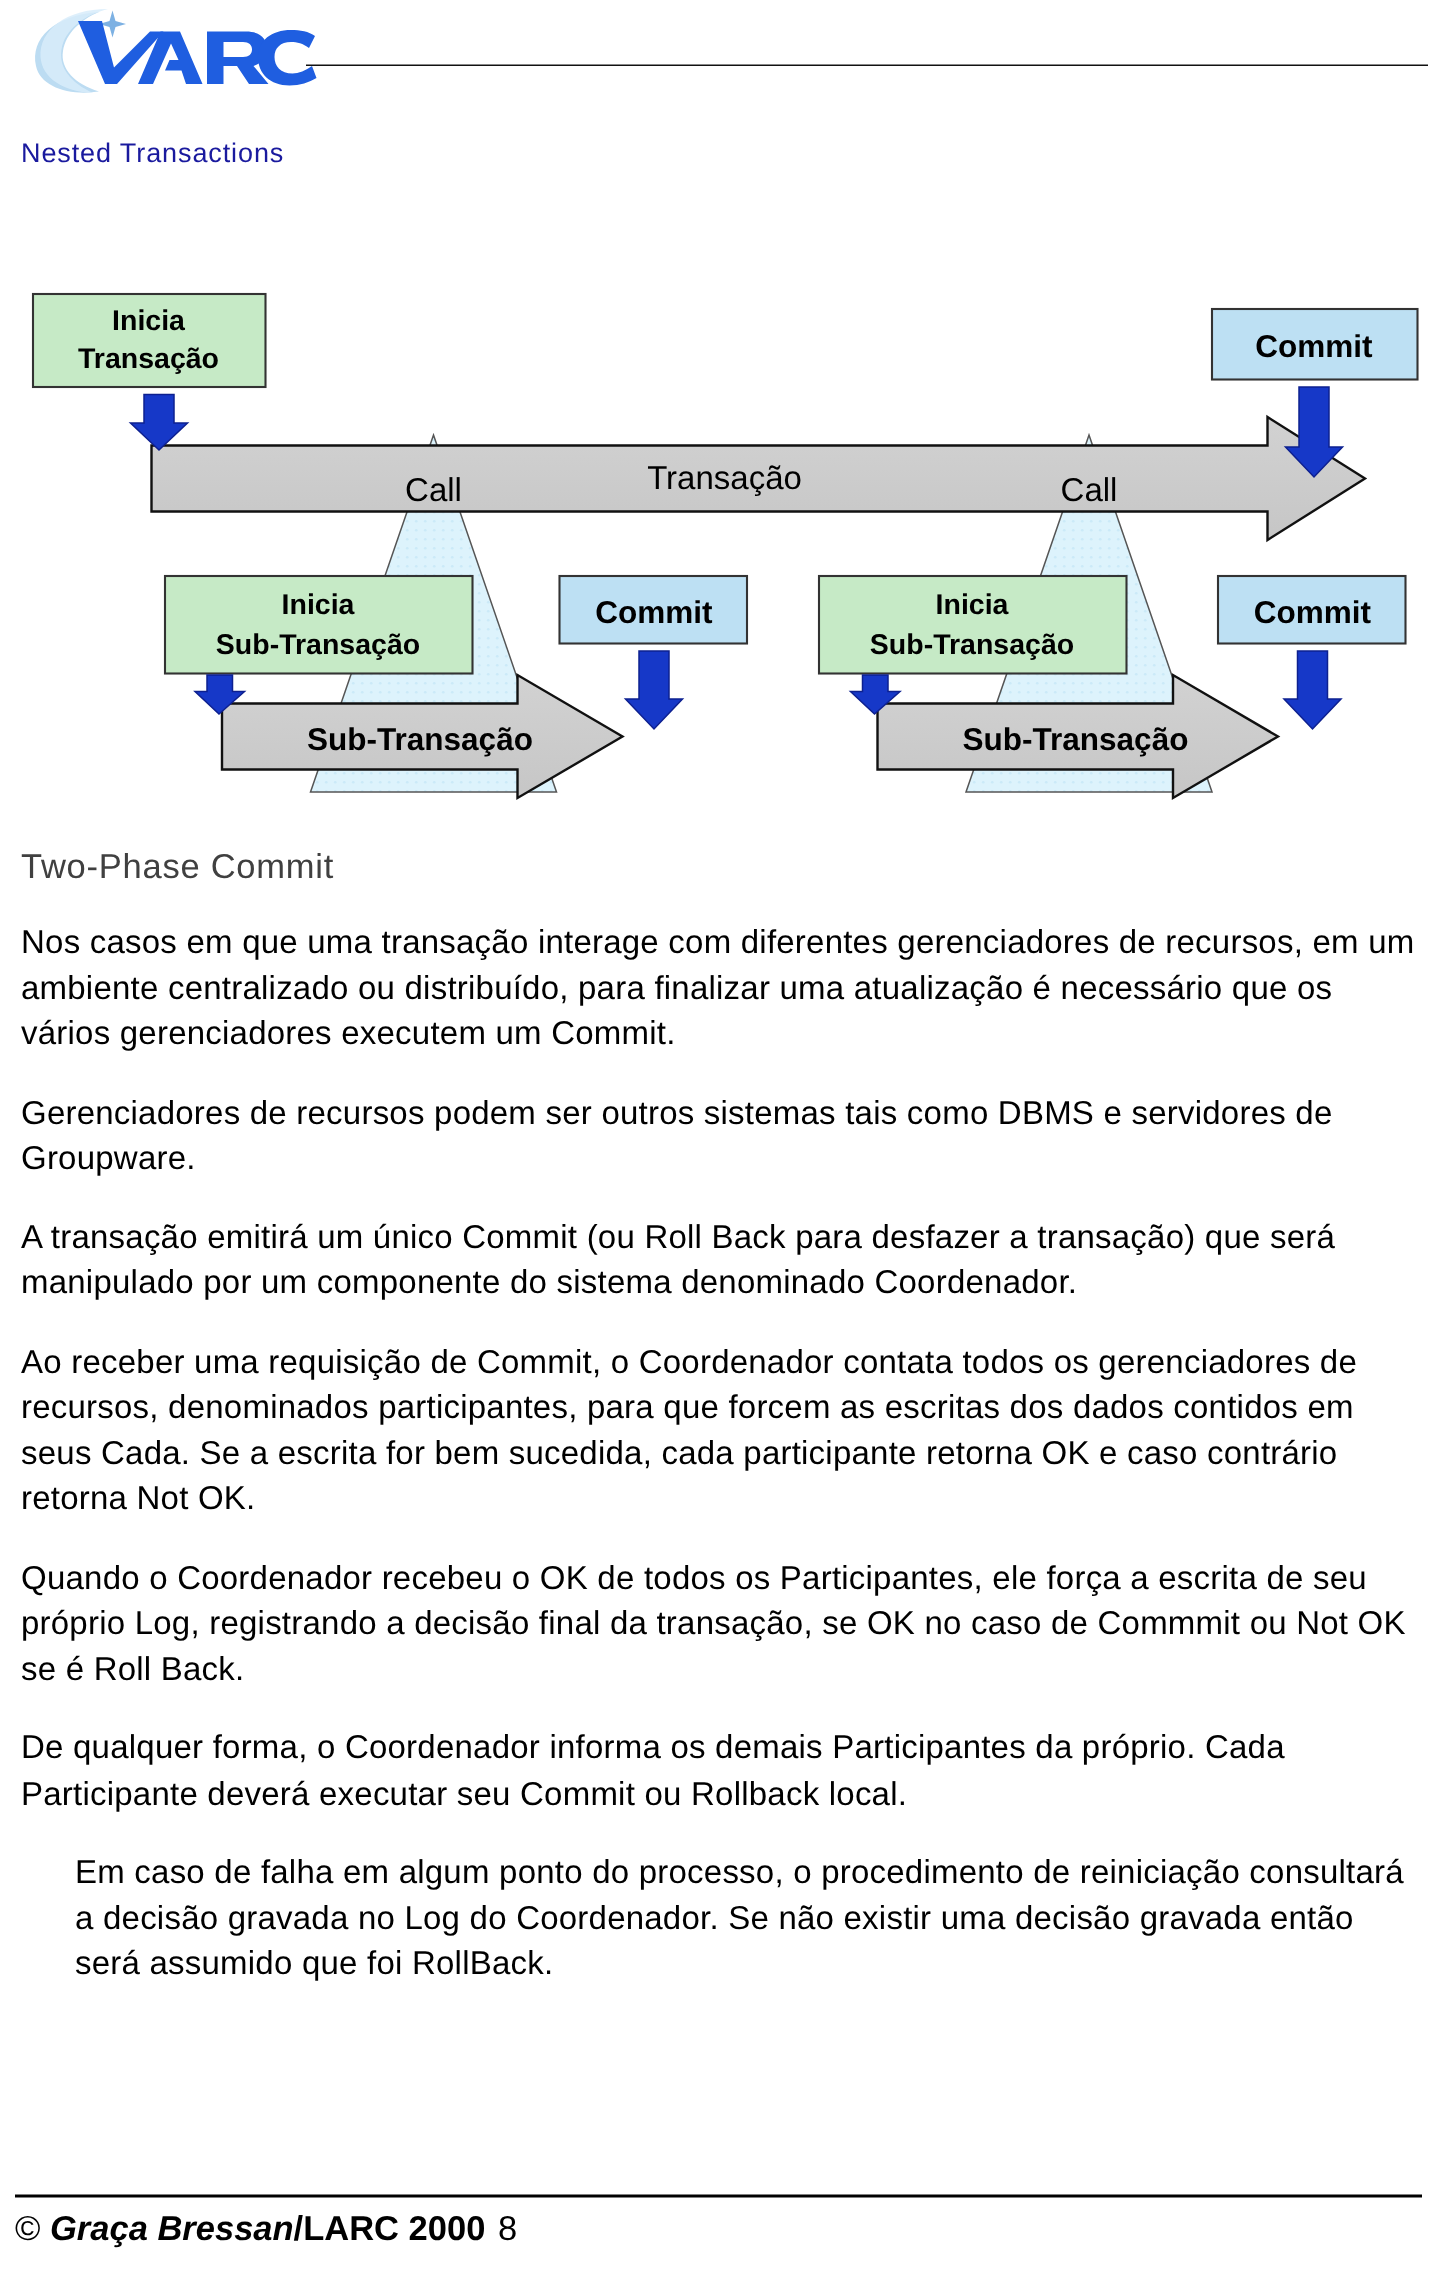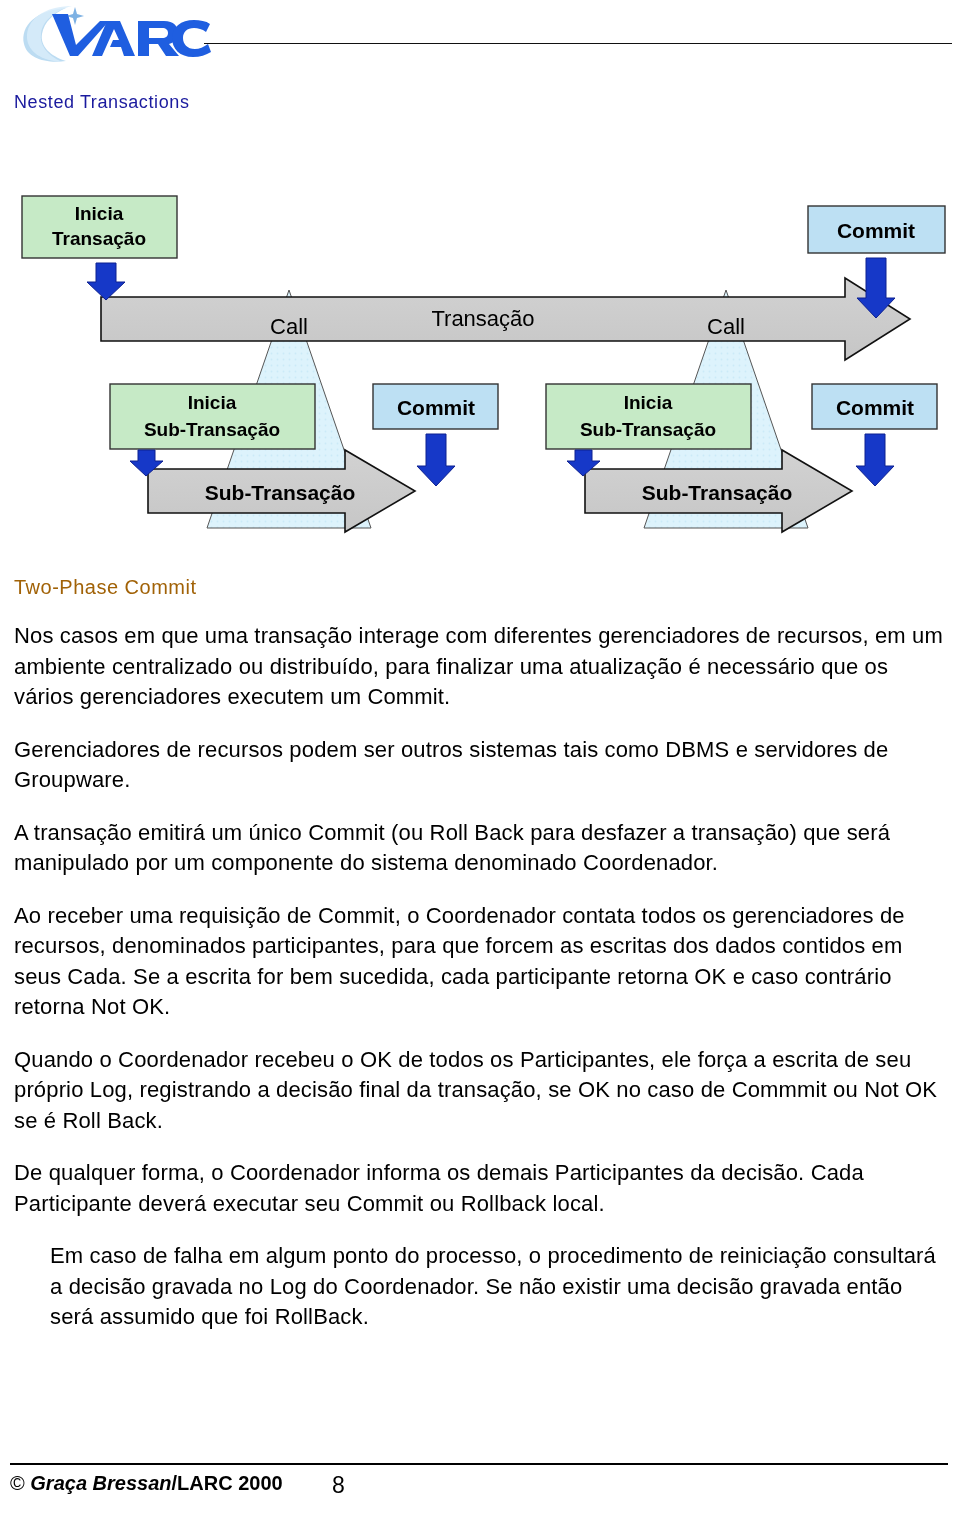--- a/index.html
+++ b/index.html
@@ -54,25 +54,25 @@
   }
   #diagram svg { display: block; }
 
   
   #content {
     position: absolute;
     left: 14px; top: 560px;
     width: 934px;
   }
   h2.section-heading {
-    margin: 16px 0 22px 0;
-    font-size: 20px;
+    margin: 4px 0 22px 0;
+    font-size: 23px;
     font-weight: 400;
     letter-spacing: 0.5px;
-    color: #a16207;
+    color: #404040;
   }
   p.para {
     margin: 0 0 22px 0;
     font-size: 22px;
     line-height: 30.5px;
     color: #000000;
     letter-spacing: 0.15px;
   }
   p.para:last-child { margin-bottom: 0; margin-left: 36px; }
 
@@ -84,21 +84,21 @@
     border-top: 2px solid #000000;
   }
   #footer {
     position: absolute;
     left: 10px; top: 1472px;
     width: 938px; height: 40px;
   }
   #footer-copy {
     position: absolute;
     left: 0; top: 0;
-    font-size: 20px;
+    font-size: 23px;
     white-space: nowrap;
     text-align: center;
   }
   #footer-copy .mark { font-style: normal; }
   #footer-copy .author { font-style: italic; font-weight: 700; }
   #footer-copy .org { font-style: normal; font-weight: 700; }
   #footer-page {
     position: absolute;
     left: 322px; top: 0;
     font-size: 23px;
@@ -227,21 +227,21 @@
   </svg>
 </div>
 
 <div id="content">
   <h2 class="section-heading">Two-Phase Commit</h2>
   <p class="para">Nos casos em que uma transação interage com diferentes gerenciadores de recursos, em um ambiente centralizado ou distribuído, para finalizar uma atualização é necessário que os vários gerenciadores executem um Commit.</p>
   <p class="para">Gerenciadores de recursos podem ser outros sistemas tais como DBMS e servidores de Groupware.</p>
   <p class="para">A transação emitirá um único Commit (ou Roll Back para desfazer a transação) que será manipulado por um componente do sistema denominado Coordenador.</p>
   <p class="para">Ao receber uma requisição de Commit, o Coordenador contata todos os gerenciadores de recursos, denominados participantes, para que forcem as escritas dos dados contidos em seus Cada. Se a escrita for bem sucedida, cada participante retorna OK e caso contrário retorna Not OK.</p>
   <p class="para">Quando o Coordenador recebeu o OK de todos os Participantes, ele força a escrita de seu próprio Log, registrando a decisão final da transação, se OK no caso de Commmit ou Not OK se é Roll Back.</p>
-  <p class="para">De qualquer forma, o Coordenador informa os demais Participantes da decisão. Cada Participante deverá executar seu Commit ou Rollback local.</p>
+  <p class="para">De qualquer forma, o Coordenador informa os demais Participantes da próprio. Cada Participante deverá executar seu Commit ou Rollback local.</p>
   <p class="para">Em caso de falha em algum ponto do processo, o procedimento de reiniciação consultará a decisão gravada no Log do Coordenador. Se não existir uma decisão gravada então será assumido que foi RollBack.</p>
 </div>
 
 <div id="footer-rule"></div>
 <div id="footer">
   <div id="footer-copy">
     <span class="mark">©</span><span>&nbsp;</span><span class="author">Graça Bressan</span><span class="org">/LARC 2000</span>
   </div>
   <div id="footer-page">8</div>
 </div>

